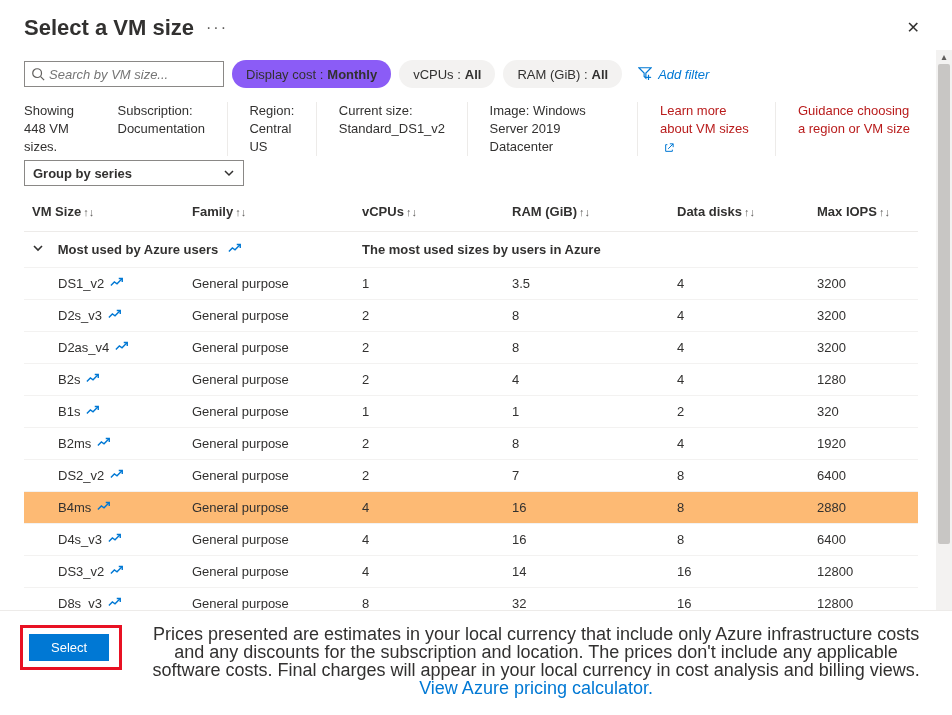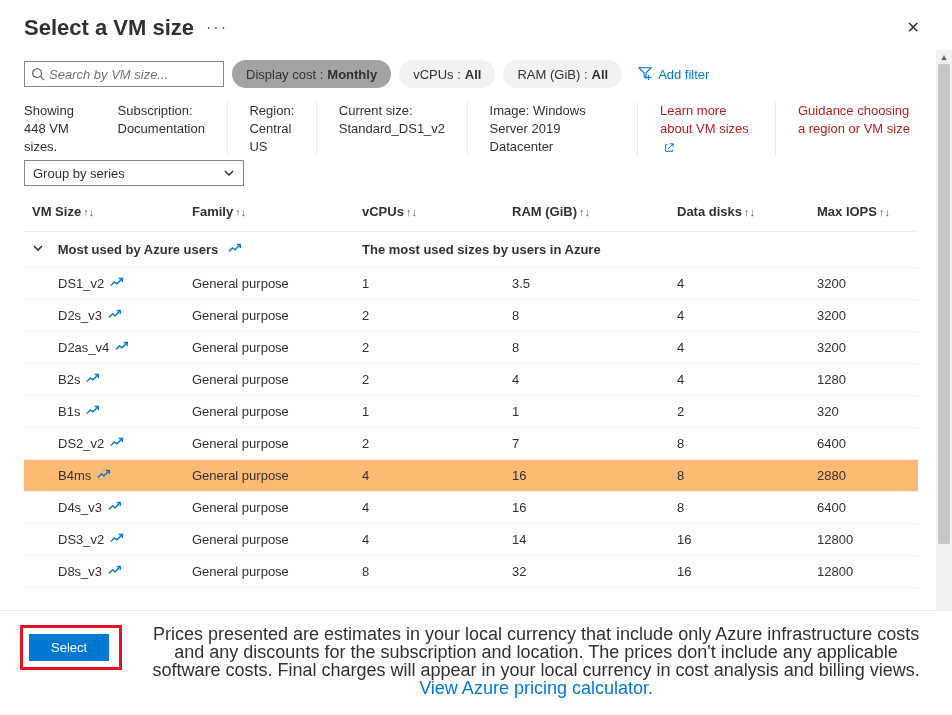--- a/index.html
+++ b/index.html
@@ -15,34 +15,34 @@
   .scrollbar .thumb { position:absolute; left:2px; right:2px; top:14px; height:480px; background:#c8c6c4; border-radius:2px; }
   .scrollbar .arrow { position:absolute; left:0; right:0; height:14px; text-align:center; font-size:10px; color:#605e5c; line-height:14px; }
   .scrollbar .arrow.up { top:0; }
   .scrollbar .arrow.down { bottom:0; }
 
   .filters { display:flex; gap:8px; align-items:center; margin-bottom:14px; flex-wrap:wrap; }
   .search { display:flex; align-items:center; border:1px solid #8a8886; height:26px; width:200px; padding:0 6px; }
   .search svg { width:14px; height:14px; flex:none; color:#605e5c; }
   .search input { border:none; outline:none; flex:1; font-size:13px; padding:0 4px; font-style:italic; color:#605e5c; background:transparent; }
   .pill { display:flex; align-items:center; height:28px; padding:0 14px; border-radius:14px; background:#f3f2f1; color:#323130; cursor:pointer; }
-  .pill.active { background:#a3a3a3; }
+  .pill.active { background:#8b5cf6; }
   .pill .val { font-weight:600; margin-left:4px; }
-  .addfilter { display:flex; align-items:center; gap:6px; color:#0078d4; cursor:pointer; padding:0 8px; }
+  .addfilter { display:flex; align-items:center; gap:6px; color:#0078d4; cursor:pointer; padding:0 8px;font-style:italic; }
   .addfilter .glyph { font-size:14px; font-weight:600; position:relative; }
 
   .meta { display:flex; gap:22px; align-items:flex-start; margin-bottom:4px; }
   .meta .block { font-size:13px; line-height:18px; max-width:140px; }
   .meta .lbl { color:#323130; }
   .meta .link { color:#b91c1c; cursor:pointer; }
   .meta .link svg { width:10px; height:10px; margin-left:4px; vertical-align:middle; }
   .sep { width:1px; background:#edebe9; align-self:stretch; }
 
   .groupby { margin-top:4px; margin-bottom:8px; }
-  .select { display:flex; align-items:center; justify-content:space-between; border:1px solid #8a8886; width:220px; height:26px; padding:0 8px; cursor:pointer; }
+  .select { display:flex; align-items:center; justify-content:space-between; border:1px solid #8a8886; width:220px; height:26px; padding:0 8px; cursor:pointer;font-weight:bold; }
   .select svg { width:12px; height:12px; }
 
   table { width:100%; border-collapse:collapse; table-layout:fixed; }
   th { text-align:left; font-weight:600; font-size:13px; padding:10px 8px 12px 8px; border-bottom:1px solid #edebe9; white-space:nowrap; }
   th .sort { margin-left:2px; color:#605e5c; font-size:11px; }
   td { padding:8px 8px; font-size:13px; border-bottom:1px solid #f3f2f1; }
   tr.selected td { background:#fdba74; }
   .group-row td { font-weight:600; padding-top:10px; padding-bottom:10px; }
   .group-row .chev { display:inline-block; margin-right:10px; }
   .group-desc { font-weight:400; color:#323130; }
@@ -244,20 +244,33 @@
                     <polyline points="10,2 14,2 14,6"></polyline>
                   </svg>
                 </span></td>
               <td>General purpose</td>
               <td>1</td>
               <td>1</td>
               <td>2</td>
               <td>320</td>
             </tr>
             <tr>
+              <td style="padding-left:34px;"><span>B2ms</span><span class="trend">
+                  <svg viewBox="0 0 16 12" fill="none" stroke="#0078d4" stroke-width="1.6">
+                    <polyline points="1,10 5,6 8,8 14,2"></polyline>
+                    <polyline points="10,2 14,2 14,6"></polyline>
+                  </svg>
+                </span></td>
+              <td>General purpose</td>
+              <td>2</td>
+              <td>8</td>
+              <td>4</td>
+              <td>1920</td>
+            </tr>
+            <tr>
               <td style="padding-left:34px;"><span>DS2_v2</span><span class="trend">
                   <svg viewBox="0 0 16 12" fill="none" stroke="#0078d4" stroke-width="1.6">
                     <polyline points="1,10 5,6 8,8 14,2"></polyline>
                     <polyline points="10,2 14,2 14,6"></polyline>
                   </svg>
                 </span></td>
               <td>General purpose</td>
               <td>2</td>
               <td>7</td>
               <td>8</td>

